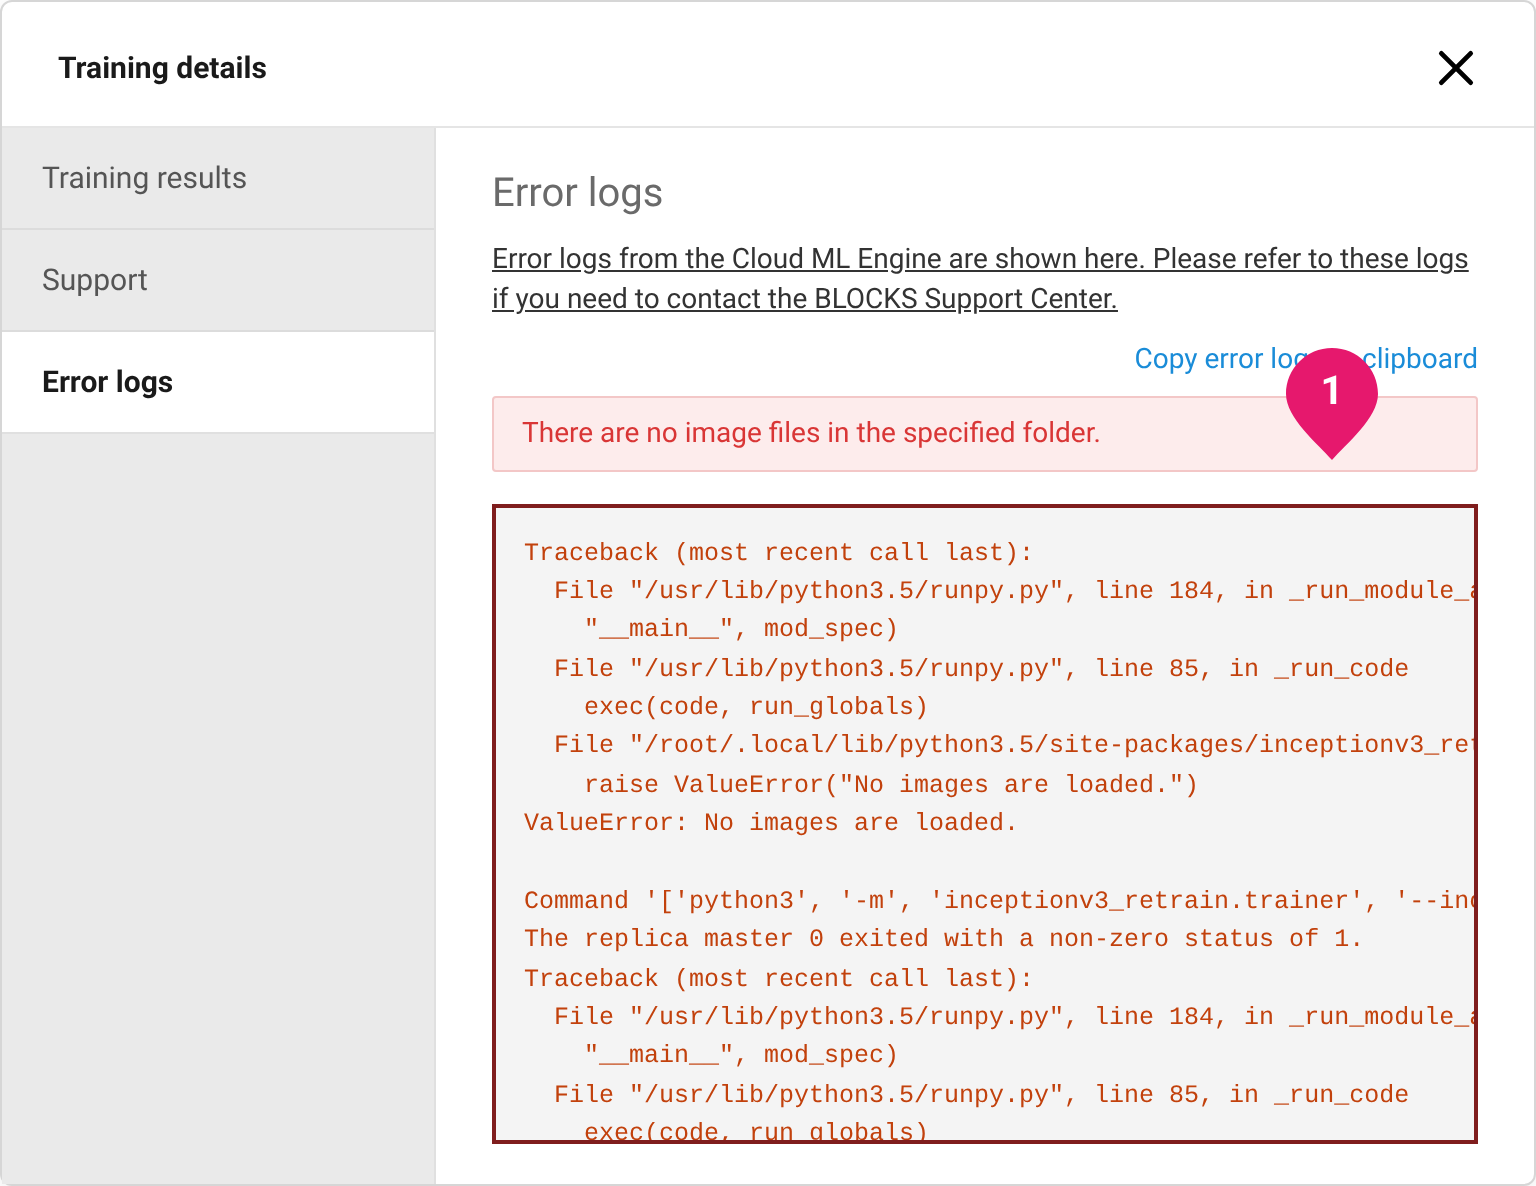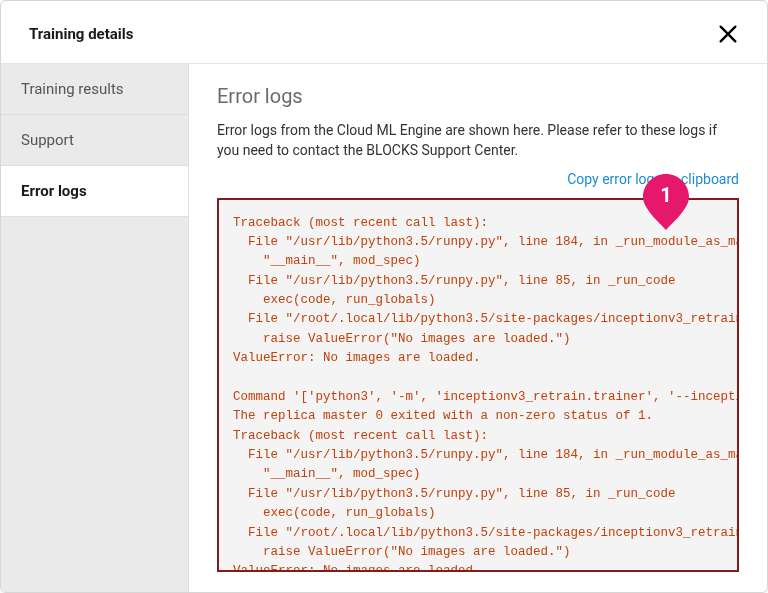--- a/index.html
+++ b/index.html
@@ -41,21 +41,21 @@
       align-items: center;
       justify-content: center;
     }
     .close-btn svg { width: 22px; height: 22px; }
     .body {
       display: flex;
       flex: 1;
       overflow: hidden;
     }
     .sidebar {
-      width: 188px;
+      width: 217px;
       background: #eaeaea;
       border-right: 1px solid #e0e0e0;
       display: flex;
       flex-direction: column;
     }
     .tab {
       padding: 16px 20px;
       font-size: 15px;
       color: #555;
       cursor: pointer;
@@ -80,20 +80,21 @@
       font-size: 20px;
       font-weight: 400;
       color: #6a6a6a;
       margin-bottom: 12px;
     }
     .desc {
       font-size: 14px;
       color: #333;
       line-height: 1.45;
       margin-bottom: 8px;
+      text-decoration: underline;
     }
     .copy-row {
       text-align: right;
       margin-bottom: 10px;
     }
     .copy-link {
       color: #1a8cd8;
       font-size: 14px;
       cursor: pointer;
       text-decoration: none;
@@ -160,20 +161,21 @@
       <div class="tab">Training results</div>
       <div class="tab">Support</div>
       <div class="tab active">Error logs</div>
     </div>
     <div class="content">
       <h2>Error logs</h2>
       <p class="desc">Error logs from the Cloud ML Engine are shown here. Please refer to these logs if you need to contact the BLOCKS Support Center.</p>
       <div class="copy-row">
         <a class="copy-link">Copy error logs to clipboard</a>
       </div>
+      <div class="alert">There are no image files in the specified folder.</div>
       <div class="log-box">Traceback (most recent call last):
   File "/usr/lib/python3.5/runpy.py", line 184, in _run_module_as_main
     "__main__", mod_spec)
   File "/usr/lib/python3.5/runpy.py", line 85, in _run_code
     exec(code, run_globals)
   File "/root/.local/lib/python3.5/site-packages/inceptionv3_retrain/trainer/task.py"
     raise ValueError("No images are loaded.")
 ValueError: No images are loaded.
 
 Command '['python3', '-m', 'inceptionv3_retrain.trainer', '--inceptionv3

